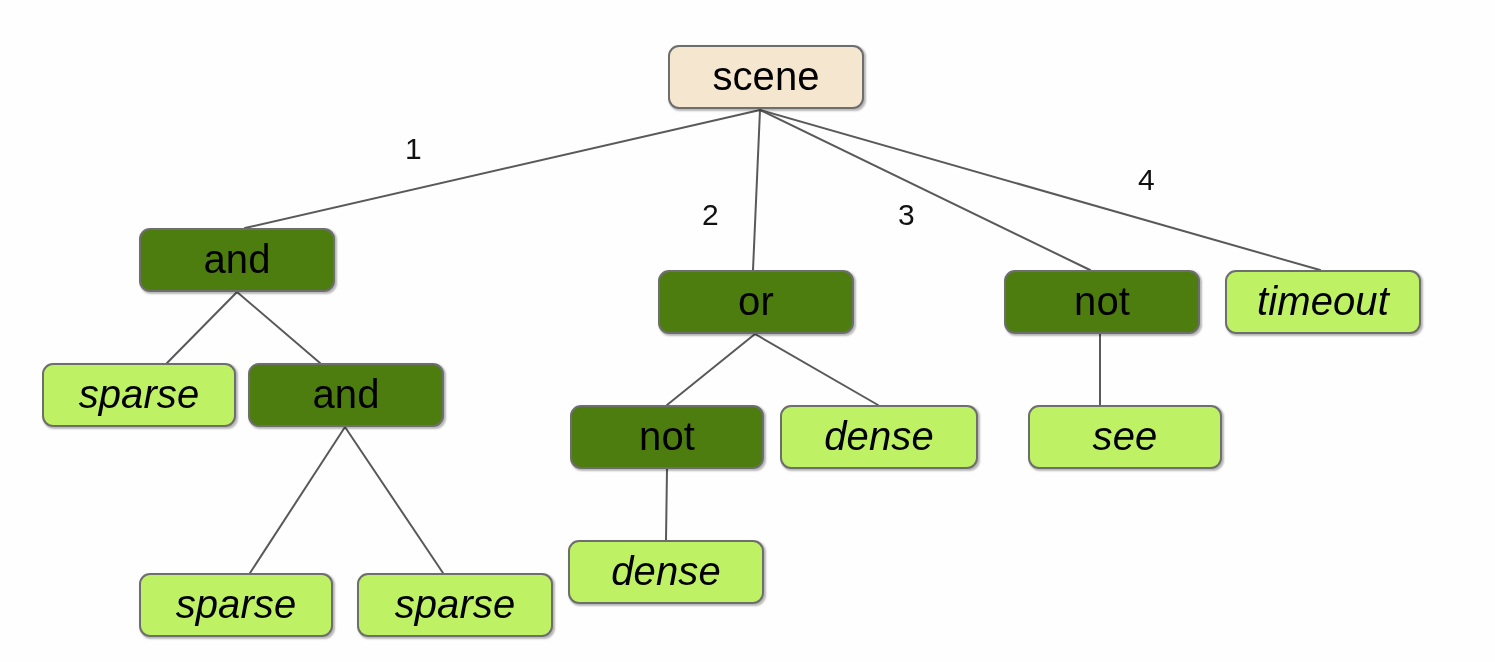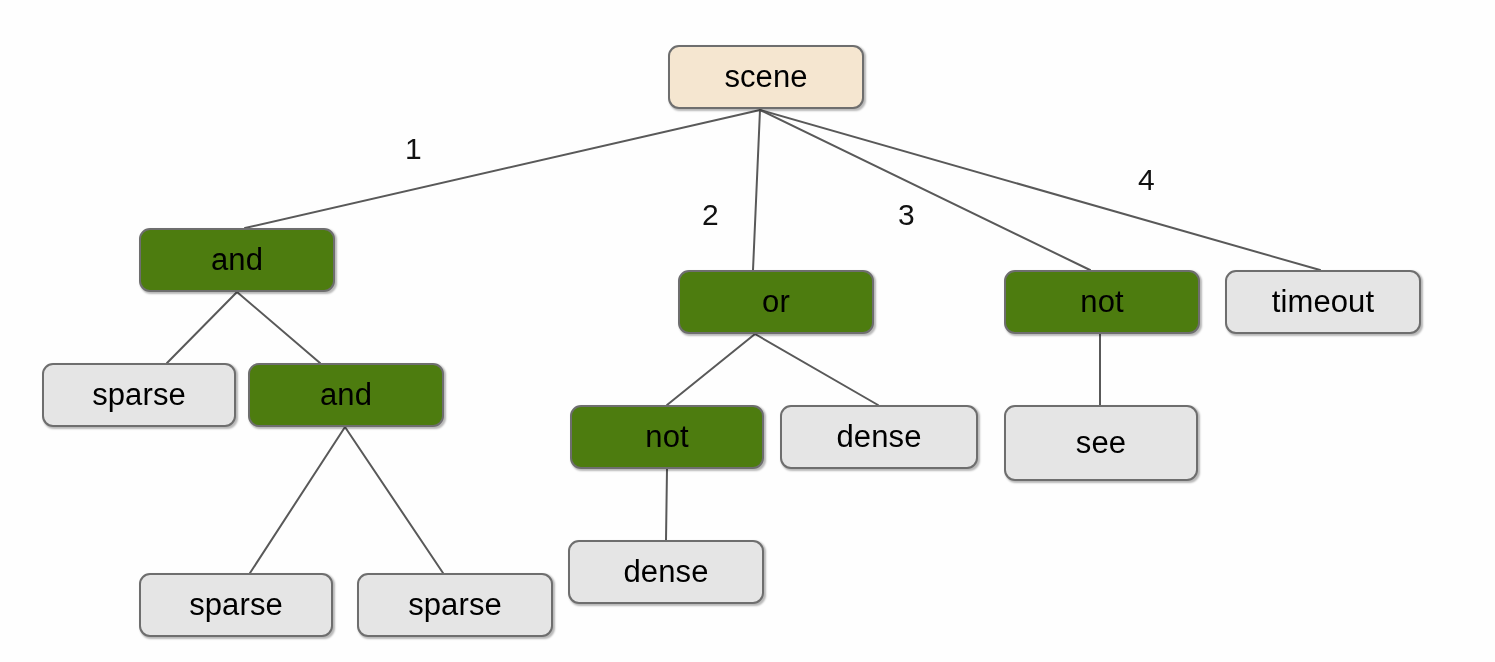--- a/index.html
+++ b/index.html
@@ -27,28 +27,28 @@
   }
   .node {
     position: absolute;
     display: flex;
     align-items: center;
     justify-content: center;
     border-radius: 11px;
     border: 2px solid #6e6e6e;
     box-shadow: 1.5px 1.5px 2px rgba(0,0,0,0.28);
     color: #000000;
-    font-size: 31px;
+    font-size: 40px;
     line-height: 1;
     white-space: nowrap;
     letter-spacing: 0.1px;
   }
   .node-root   { background: #f5e6d0; }
   .node-op     { background: #4d7c0f; }
-  .node-leaf   { background: #e5e5e5; }
+  .node-leaf   { background: #bef264; font-style: italic; }
   .node-label {
     display: block;
     transform: translateY(-1px);
   }
   .edge-label {
     position: absolute;
     font-size: 30px;
     color: #111111;
     line-height: 1;
     white-space: nowrap;
@@ -74,42 +74,42 @@
       <line x1="1100" y1="334" x2="1100" y2="405" stroke="#595959" stroke-width="2" stroke-linecap="round"></line>
     </svg>
 
   <div id="node-layer">
       <div class="node node-root" style="left: 668px; top: 45px; width: 196px; height: 64px;">
         <span class="node-label">scene</span>
       </div>
       <div class="node node-op" style="left: 139px; top: 228px; width: 196px; height: 64px;">
         <span class="node-label">and</span>
       </div>
-      <div class="node node-op" style="left: 678px; top: 270px; width: 196px; height: 64px;">
+      <div class="node node-op" style="left: 658px; top: 270px; width: 196px; height: 64px;">
         <span class="node-label">or</span>
       </div>
       <div class="node node-op" style="left: 1004px; top: 270px; width: 196px; height: 64px;">
         <span class="node-label">not</span>
       </div>
       <div class="node node-leaf" style="left: 1225px; top: 270px; width: 196px; height: 64px;">
         <span class="node-label">timeout</span>
       </div>
       <div class="node node-leaf" style="left: 42px; top: 363px; width: 194px; height: 64px;">
         <span class="node-label">sparse</span>
       </div>
       <div class="node node-op" style="left: 248px; top: 363px; width: 196px; height: 64px;">
         <span class="node-label">and</span>
       </div>
       <div class="node node-op" style="left: 570px; top: 405px; width: 194px; height: 64px;">
         <span class="node-label">not</span>
       </div>
       <div class="node node-leaf" style="left: 780px; top: 405px; width: 198px; height: 64px;">
         <span class="node-label">dense</span>
       </div>
-      <div class="node node-leaf" style="left: 1004px; top: 405px; width: 194px; height: 76px;">
+      <div class="node node-leaf" style="left: 1028px; top: 405px; width: 194px; height: 64px;">
         <span class="node-label">see</span>
       </div>
       <div class="node node-leaf" style="left: 139px; top: 573px; width: 194px; height: 64px;">
         <span class="node-label">sparse</span>
       </div>
       <div class="node node-leaf" style="left: 357px; top: 573px; width: 196px; height: 64px;">
         <span class="node-label">sparse</span>
       </div>
       <div class="node node-leaf" style="left: 568px; top: 540px; width: 196px; height: 64px;">
         <span class="node-label">dense</span>

